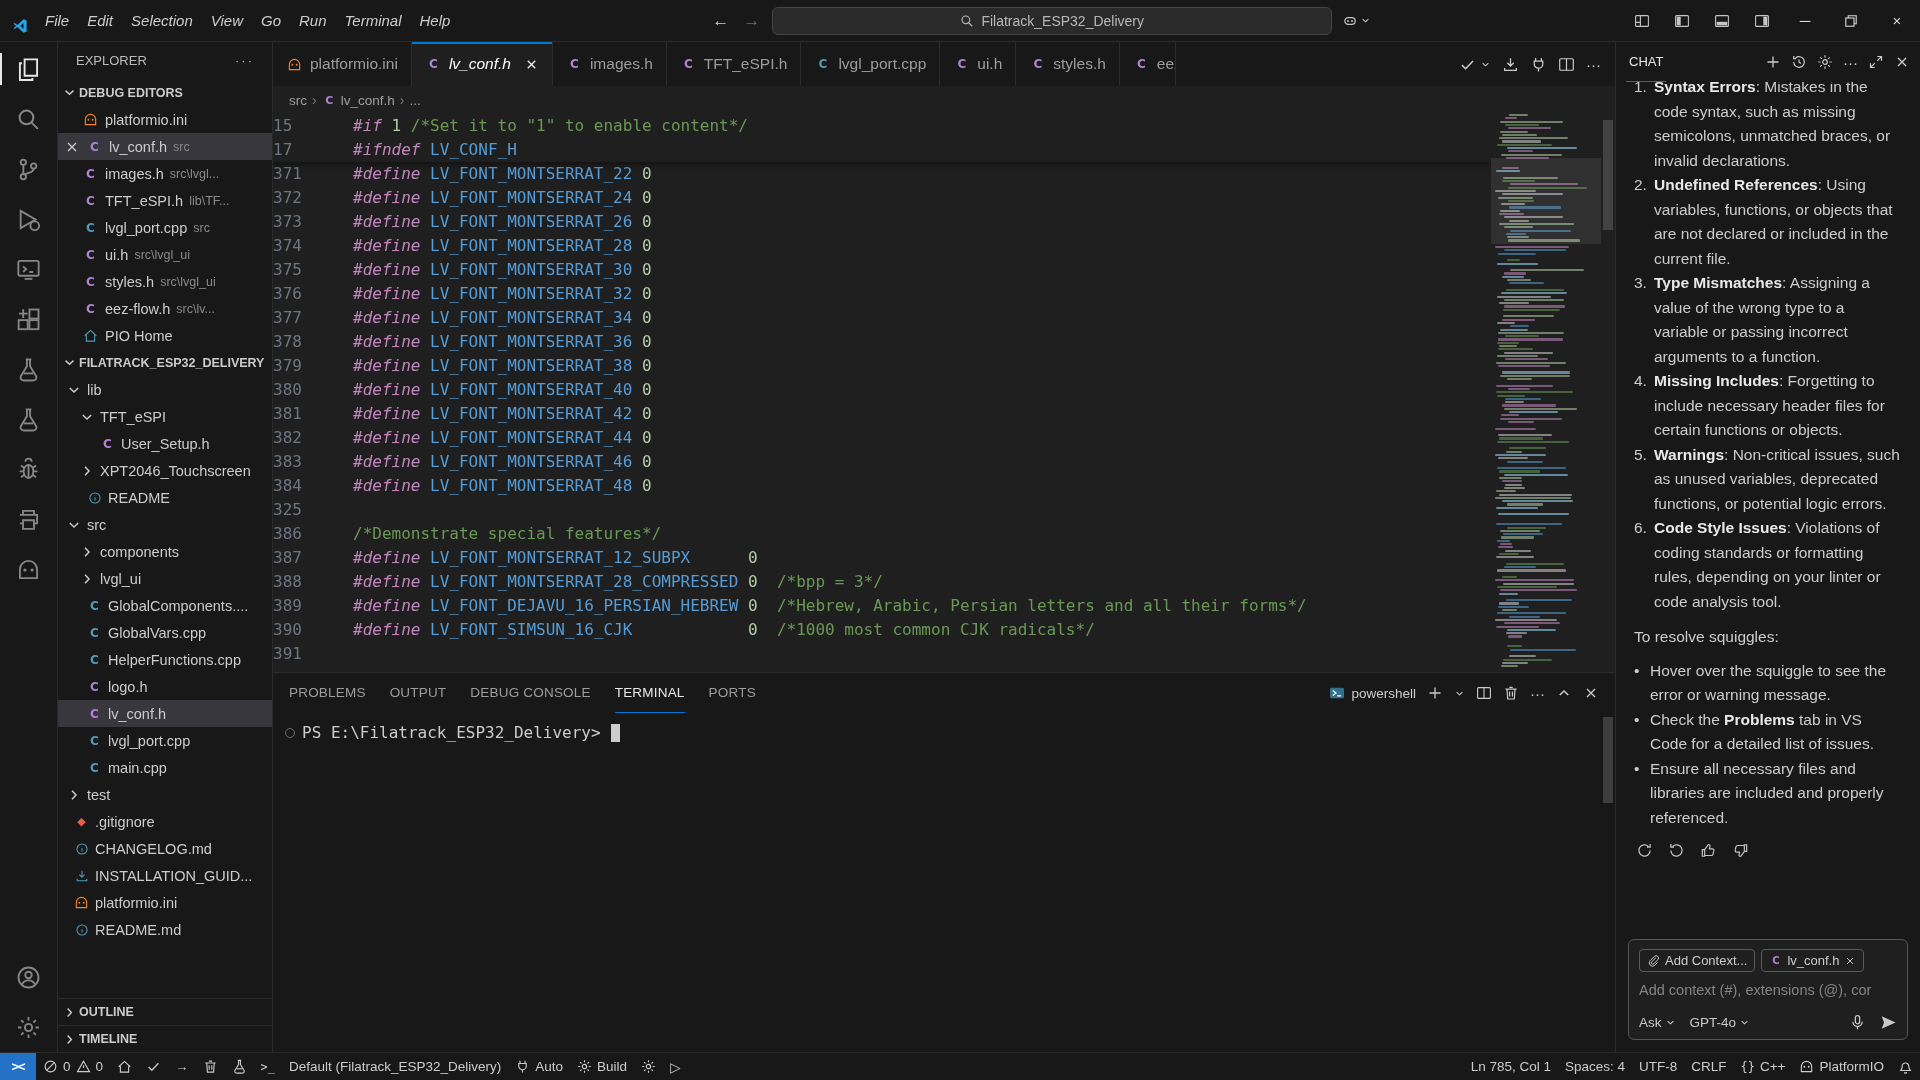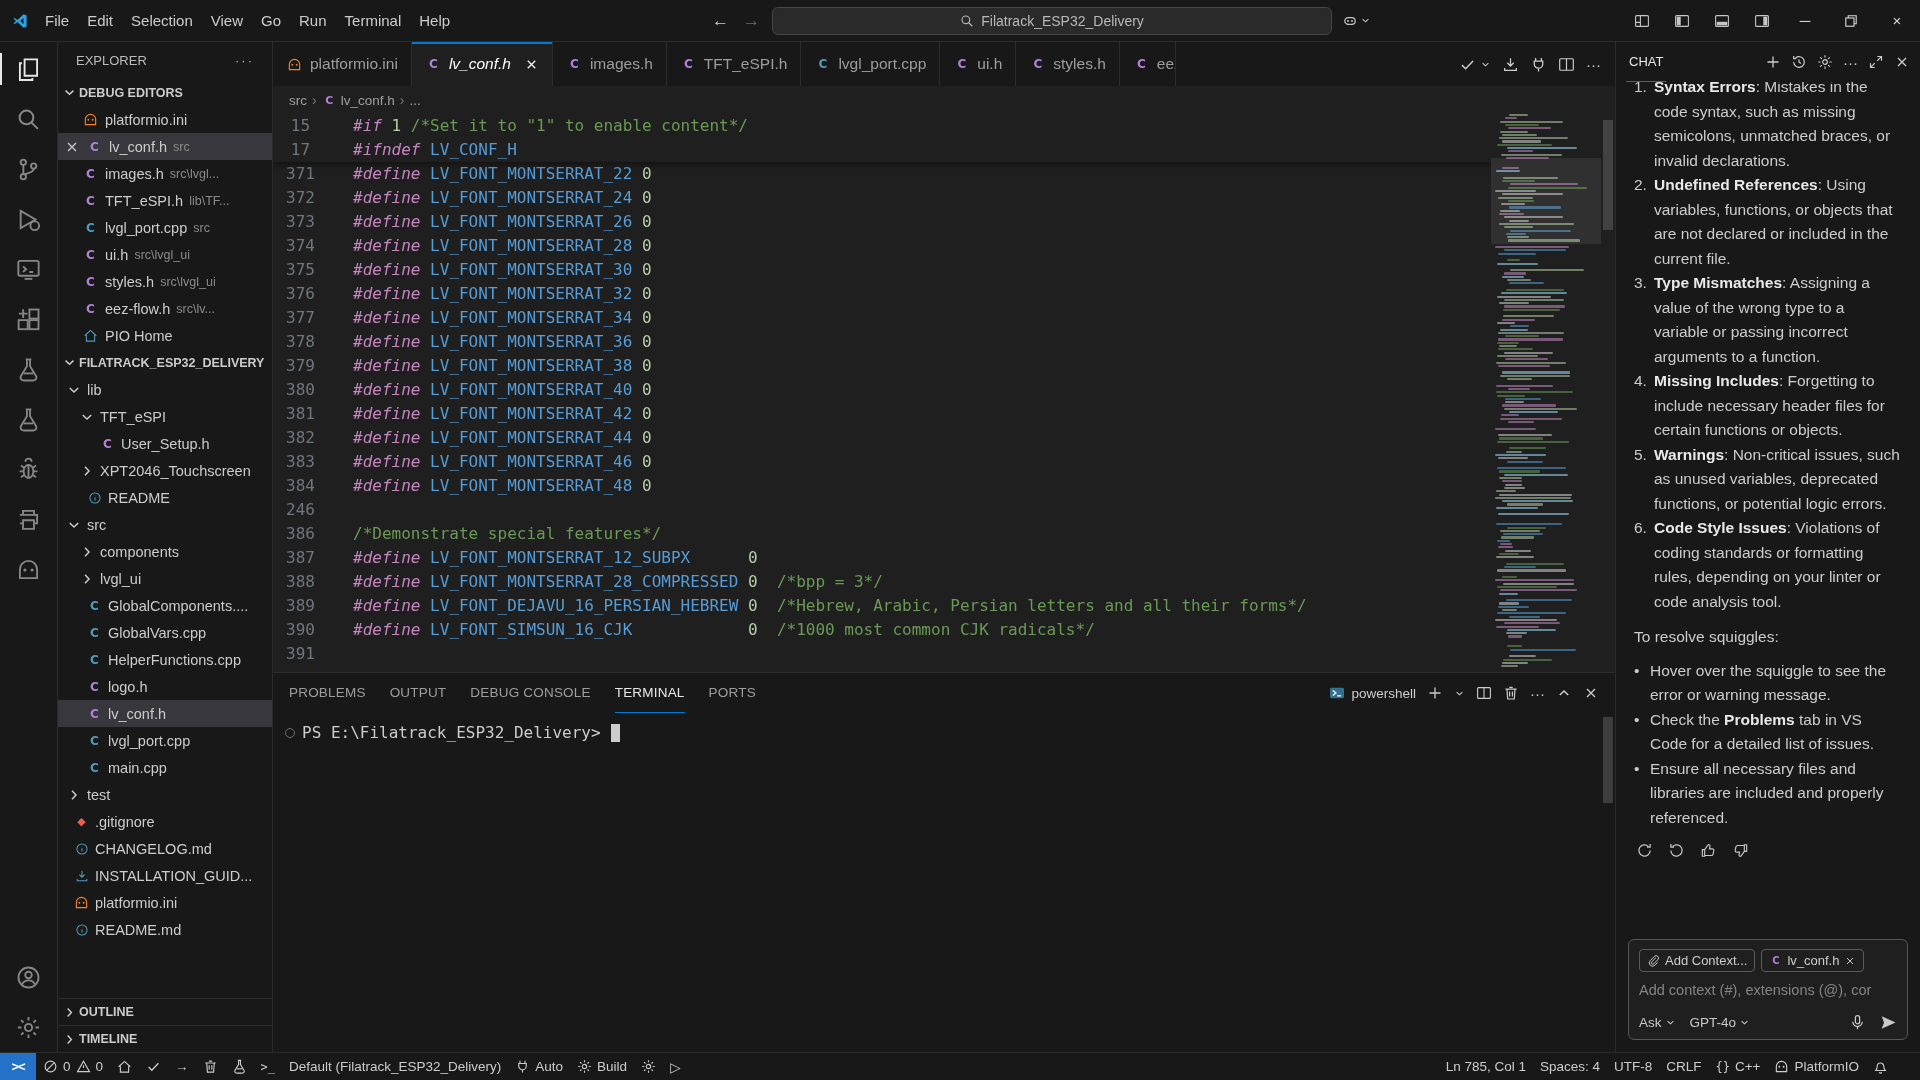--- a/index.html
+++ b/index.html
@@ -2,21 +2,21 @@
 <html><head>
 <meta charset="utf-8">
 <style>
   *{margin:0;padding:0;box-sizing:border-box;}
   html,body{width:1920px;height:1080px;overflow:hidden;background:#1f1f1f;
     font-family:"Liberation Sans","DejaVu Sans",sans-serif;color:#cccccc;font-size:15px;}
   .window{display:flex;flex-direction:column;width:1920px;height:1080px;}
 
   
   .titlebar{flex:0 0 42px;background:#181818;border-bottom:1px solid #2b2b2b;display:flex;align-items:center;}
-  .tb-left{display:flex;align-items:center;padding-left:12px;}
+  .tb-left{display:flex;align-items:flex-end;padding-left:12px;font-style:italic;}
   .vscode-logo{width:22px;height:22px;margin-right:8px;display:inline-flex;}
   .menus{display:flex;}
   .menu-item{padding:5px 9px;border-radius:5px;color:#cccccc;cursor:default;white-space:nowrap;}
   .tb-center{flex:1;display:flex;align-items:center;justify-content:center;gap:10px;}
   .nav-arrow{color:#cfcfcf;font-size:17px;padding:0 2px;}
   .nav-arrow.dim{color:#6d6d6d;}
   .command-center{width:560px;height:28px;background:#2a2a2a;border:1px solid #454545;border-radius:6px;
     display:flex;align-items:center;justify-content:center;gap:7px;color:#b8b8b8;font-size:14px;}
   .copilot-btn{display:flex;align-items:center;gap:2px;color:#c5c5c5;}
   .tb-right{display:flex;align-items:center;height:100%;}
@@ -75,21 +75,21 @@
   .editor-actions .ic{width:17px;height:17px;}
   .editor-actions .chev-sm{width:11px;height:11px;margin-left:-7px;}
 
   .breadcrumb{flex:0 0 28px;display:flex;align-items:center;gap:4px;padding-left:16px;font-size:13.5px;color:#9f9f9f;background:#1f1f1f;}
   .crumb-sep{color:#7a7a7a;font-size:14px;padding:0 1px;}
   .breadcrumb .fi{width:15px;flex-basis:15px;font-size:11px;}
 
   .code-wrap{flex:1;display:flex;min-height:0;position:relative;background:#1f1f1f;}
   .code-main{flex:1;overflow:hidden;font-family:"DejaVu Sans Mono",monospace;font-size:16px;line-height:24px;}
   .code-line{display:flex;height:24px;}
-  .gutter{flex:0 0 80px;text-align:center;padding-right:25px;color:#6e7681;}
+  .gutter{flex:0 0 80px;text-align:left;padding-right:25px;color:#6e7681;}
   .ltext{white-space:pre;}
   .sticky{background:#1f1f1f;box-shadow:0 3px 6px rgba(0,0,0,.4);position:relative;z-index:2;}
   .tk-kw{color:#c586c0;font-style:italic;}
   .tk-id{color:#569cd6;}
   .tk-num{color:#b5cea8;}
   .tk-com{color:#6a9955;}
   .tk-pl{color:#d4d4d4;}
 
   .minimap{flex:0 0 110px;position:relative;overflow:hidden;}
   .minimap-bars{position:absolute;inset:0;}
@@ -139,21 +139,21 @@
   .mode-btn{display:flex;align-items:center;gap:3px;}
   .mode-btn .ic{width:11px;height:11px;}
   .ib-spacer{flex:1;}
   .input-bottom .act .ic{width:17px;height:17px;}
 
   
   .statusbar{flex:0 0 28px;background:#181818;border-top:1px solid #2b2b2b;display:flex;align-items:center;font-size:13.5px;color:#cccccc;}
   .sb-remote{height:100%;width:36px;background:#2472c8;color:#ffffff;display:flex;align-items:center;justify-content:center;font-weight:700;font-size:13px;letter-spacing:-1px;}
   .sbi{display:flex;align-items:center;gap:5px;padding:0 7px;height:100%;white-space:nowrap;}
   .sbi .ic{width:15px;height:15px;}
-  .sb-right{margin-left:auto;display:flex;align-items:center;height:100%;padding-right:25px;}
+  .sb-right{margin-left:auto;display:flex;align-items:center;height:100%;padding-right:0;}
   .mono{font-family:"DejaVu Sans Mono",monospace;}
 
   .ic{display:inline-flex;width:16px;height:16px;flex:none;color:inherit;}
   .ic svg{width:100%;height:100%;display:block;}
   .icon-btn{display:inline-flex;align-items:center;}
 </style>
 </head>
 <body>
 
 <div class="window">
@@ -789,21 +789,21 @@
               </div>
               <div class="code-line">
                 <span class="gutter">383</span>
                 <span class="ltext"><span class="tk-kw">#define</span><span class="tk-pl"> </span><span class="tk-id">LV_FONT_MONTSERRAT_46</span><span class="tk-pl"> </span><span class="tk-num">0</span></span>
               </div>
               <div class="code-line">
                 <span class="gutter">384</span>
                 <span class="ltext"><span class="tk-kw">#define</span><span class="tk-pl"> </span><span class="tk-id">LV_FONT_MONTSERRAT_48</span><span class="tk-pl"> </span><span class="tk-num">0</span></span>
               </div>
               <div class="code-line">
-                <span class="gutter">246</span>
+                <span class="gutter">325</span>
                 <span class="ltext"></span>
               </div>
               <div class="code-line">
                 <span class="gutter">386</span>
                 <span class="ltext"><span class="tk-com">/*Demonstrate special features*/</span></span>
               </div>
               <div class="code-line">
                 <span class="gutter">387</span>
                 <span class="ltext"><span class="tk-kw">#define</span><span class="tk-pl"> </span><span class="tk-id">LV_FONT_MONTSERRAT_12_SUBPX</span><span class="tk-pl">      </span><span class="tk-num">0</span></span>
               </div>

